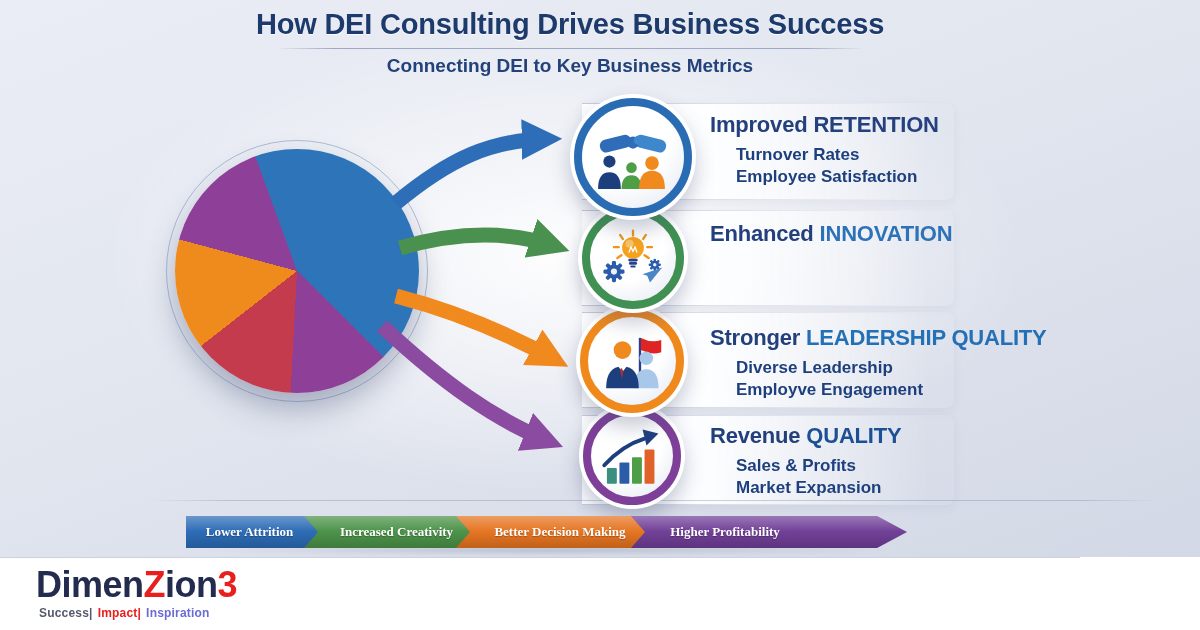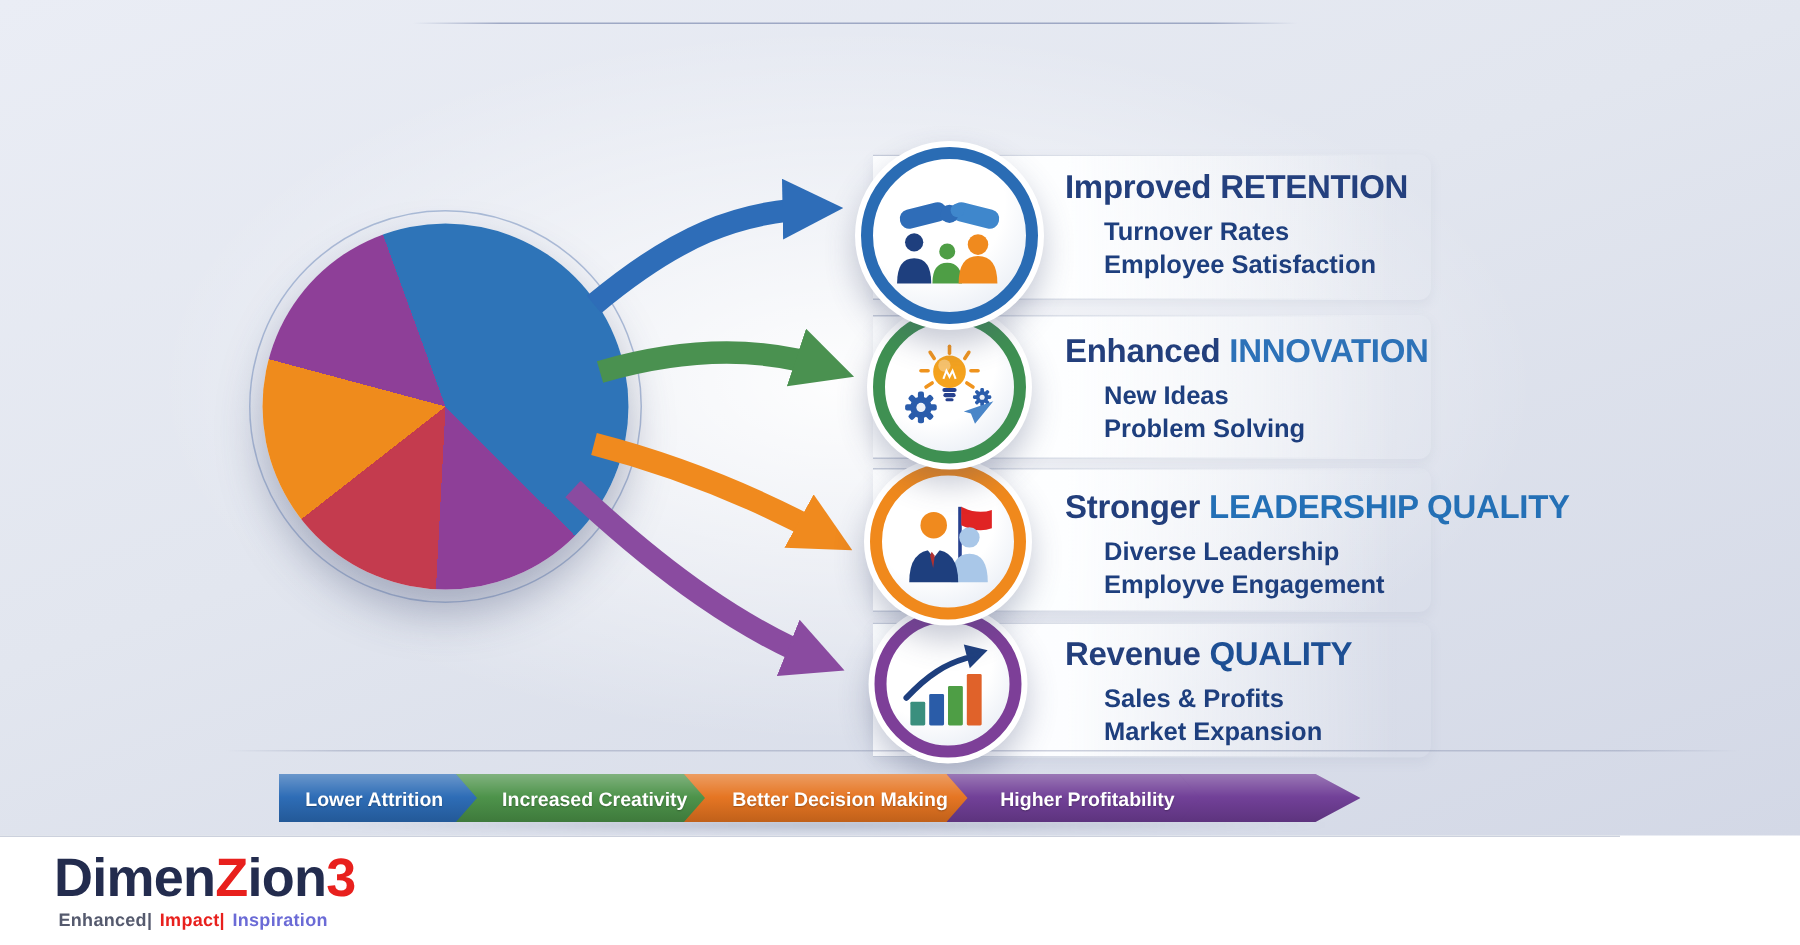--- a/index.html
+++ b/index.html
@@ -53,21 +53,21 @@
     display:flex;align-items:center;justify-content:center;}
 
   
   .row-text{position:absolute;left:710px;z-index:30;}
   .row-heading{font-size:22px;font-weight:bold;color:#233f7c;letter-spacing:-.2px;white-space:nowrap;}
   .row-heading .kw{margin-left:6px;}
   .row-bullets{margin:6px 0 0 26px;}
   .row-bullets div{font-size:17px;font-weight:bold;color:#1e3f7e;line-height:22px;}
 
   
-  .bar{position:absolute;left:186px;top:516px;width:740px;height:32px;z-index:32;}
+  .bar{position:absolute;left:186px;top:516px;width:740px;height:32px;z-index:32;font-family:Liberation Serif, serif;}
   .seg{position:absolute;top:0;height:32px;display:flex;align-items:center;justify-content:center;
     color:#fff;font-size:13px;font-weight:bold;white-space:nowrap;text-shadow:0 1px 1px rgba(0,0,0,.28);
     background-image:linear-gradient(rgba(255,255,255,.30), rgba(255,255,255,.02) 48%, rgba(0,0,0,.16));}
   .seg-first{clip-path:polygon(0 0, calc(100% - 14px) 0, 100% 50%, calc(100% - 14px) 100%, 0 100%);padding-right:8px;}
   .seg-mid{clip-path:polygon(0 0, calc(100% - 14px) 0, 100% 50%, calc(100% - 14px) 100%, 0 100%, 14px 50%);padding-left:12px;padding-right:6px;}
   .seg-tail{clip-path:polygon(0 0, calc(100% - 30px) 0, 100% 50%, calc(100% - 30px) 100%, 0 100%, 14px 50%);}
   .bar-shadow{position:absolute;left:196px;top:545px;width:700px;height:10px;z-index:31;
     background:radial-gradient(ellipse at center, rgba(90,100,130,.30), rgba(90,100,130,0) 70%);filter:blur(2px);}
   .floor-line{position:absolute;left:150px;top:500px;width:1010px;height:1px;z-index:5;
     background:linear-gradient(to right, rgba(130,140,170,0), rgba(130,140,170,.40) 8%, rgba(130,140,170,.40) 92%, rgba(130,140,170,0));}
@@ -79,21 +79,23 @@
   .tagline{position:absolute;left:39px;top:48px;font-size:12px;font-weight:bold;letter-spacing:.2px;}
   .tagline span{margin-right:5px;}
 </style>
 </head>
 <body>
 
 <div id="canvas">
   <div id="stage">
 
     <div class="header">
+      <div class="title">How DEI Consulting Drives Business Success</div>
       <div class="title-rule"></div>
+      <div class="subtitle">Connecting DEI to Key Business Metrics</div>
     </div>
 
     <div class="ribbon" style="top:103px;height:97px;"></div>
     <div class="ribbon" style="top:210px;height:96px;"></div>
     <div class="ribbon" style="top:312px;height:96px;"></div>
     <div class="ribbon" style="top:415px;height:90px;"></div>
 
     <div class="floor-line"></div>
 
     <div class="hub-outline"></div>
@@ -211,24 +213,20 @@
       <div class="row-bullets">
         <div>Turnover Rates</div>
         <div>Employee Satisfaction</div>
       </div>
     </div>
 
     <div class="row-text" style="top:221px;">
       <div class="row-heading">
         <span>Enhanced</span><span class="kw" style="color: rgb(45, 114, 184);">INNOVATION</span>
       </div>
-      <div class="row-bullets">
-        <div>New Ideas</div>
-        <div>Problem Solving</div>
-      </div>
     </div>
 
     <div class="row-text" style="top:325px;">
       <div class="row-heading">
         <span>Stronger</span><span class="kw" style="color: rgb(36, 112, 182);">LEADERSHIP QUALITY</span>
       </div>
       <div class="row-bullets">
         <div>Diverse Leadership</div>
         <div>Employve Engagement</div>
       </div>
@@ -260,16 +258,16 @@
       </div>
       <div class="seg seg-tail" style="left: 600px; width: 121px; background-color: rgb(111, 61, 150);"></div>
     </div>
   </div>
 
   <div class="footer">
     <div class="logo">
       <span style="color: rgb(35, 44, 78);">Dimen</span><span style="color: rgb(232, 32, 29);">Z</span><span style="color: rgb(35, 44, 78);">ion</span><span style="color: rgb(232, 32, 29);">3</span>
     </div>
     <div class="tagline">
-      <span style="color: rgb(85, 90, 110);">Enhanced|</span><span style="color: rgb(232, 32, 29);">Impact|</span><span style="color: rgb(107, 107, 214);">Inspiration</span>
+      <span style="color: rgb(85, 90, 110);">Success|</span><span style="color: rgb(232, 32, 29);">Impact|</span><span style="color: rgb(107, 107, 214);">Inspiration</span>
     </div>
   </div>
 </div>
 
 </body></html>

